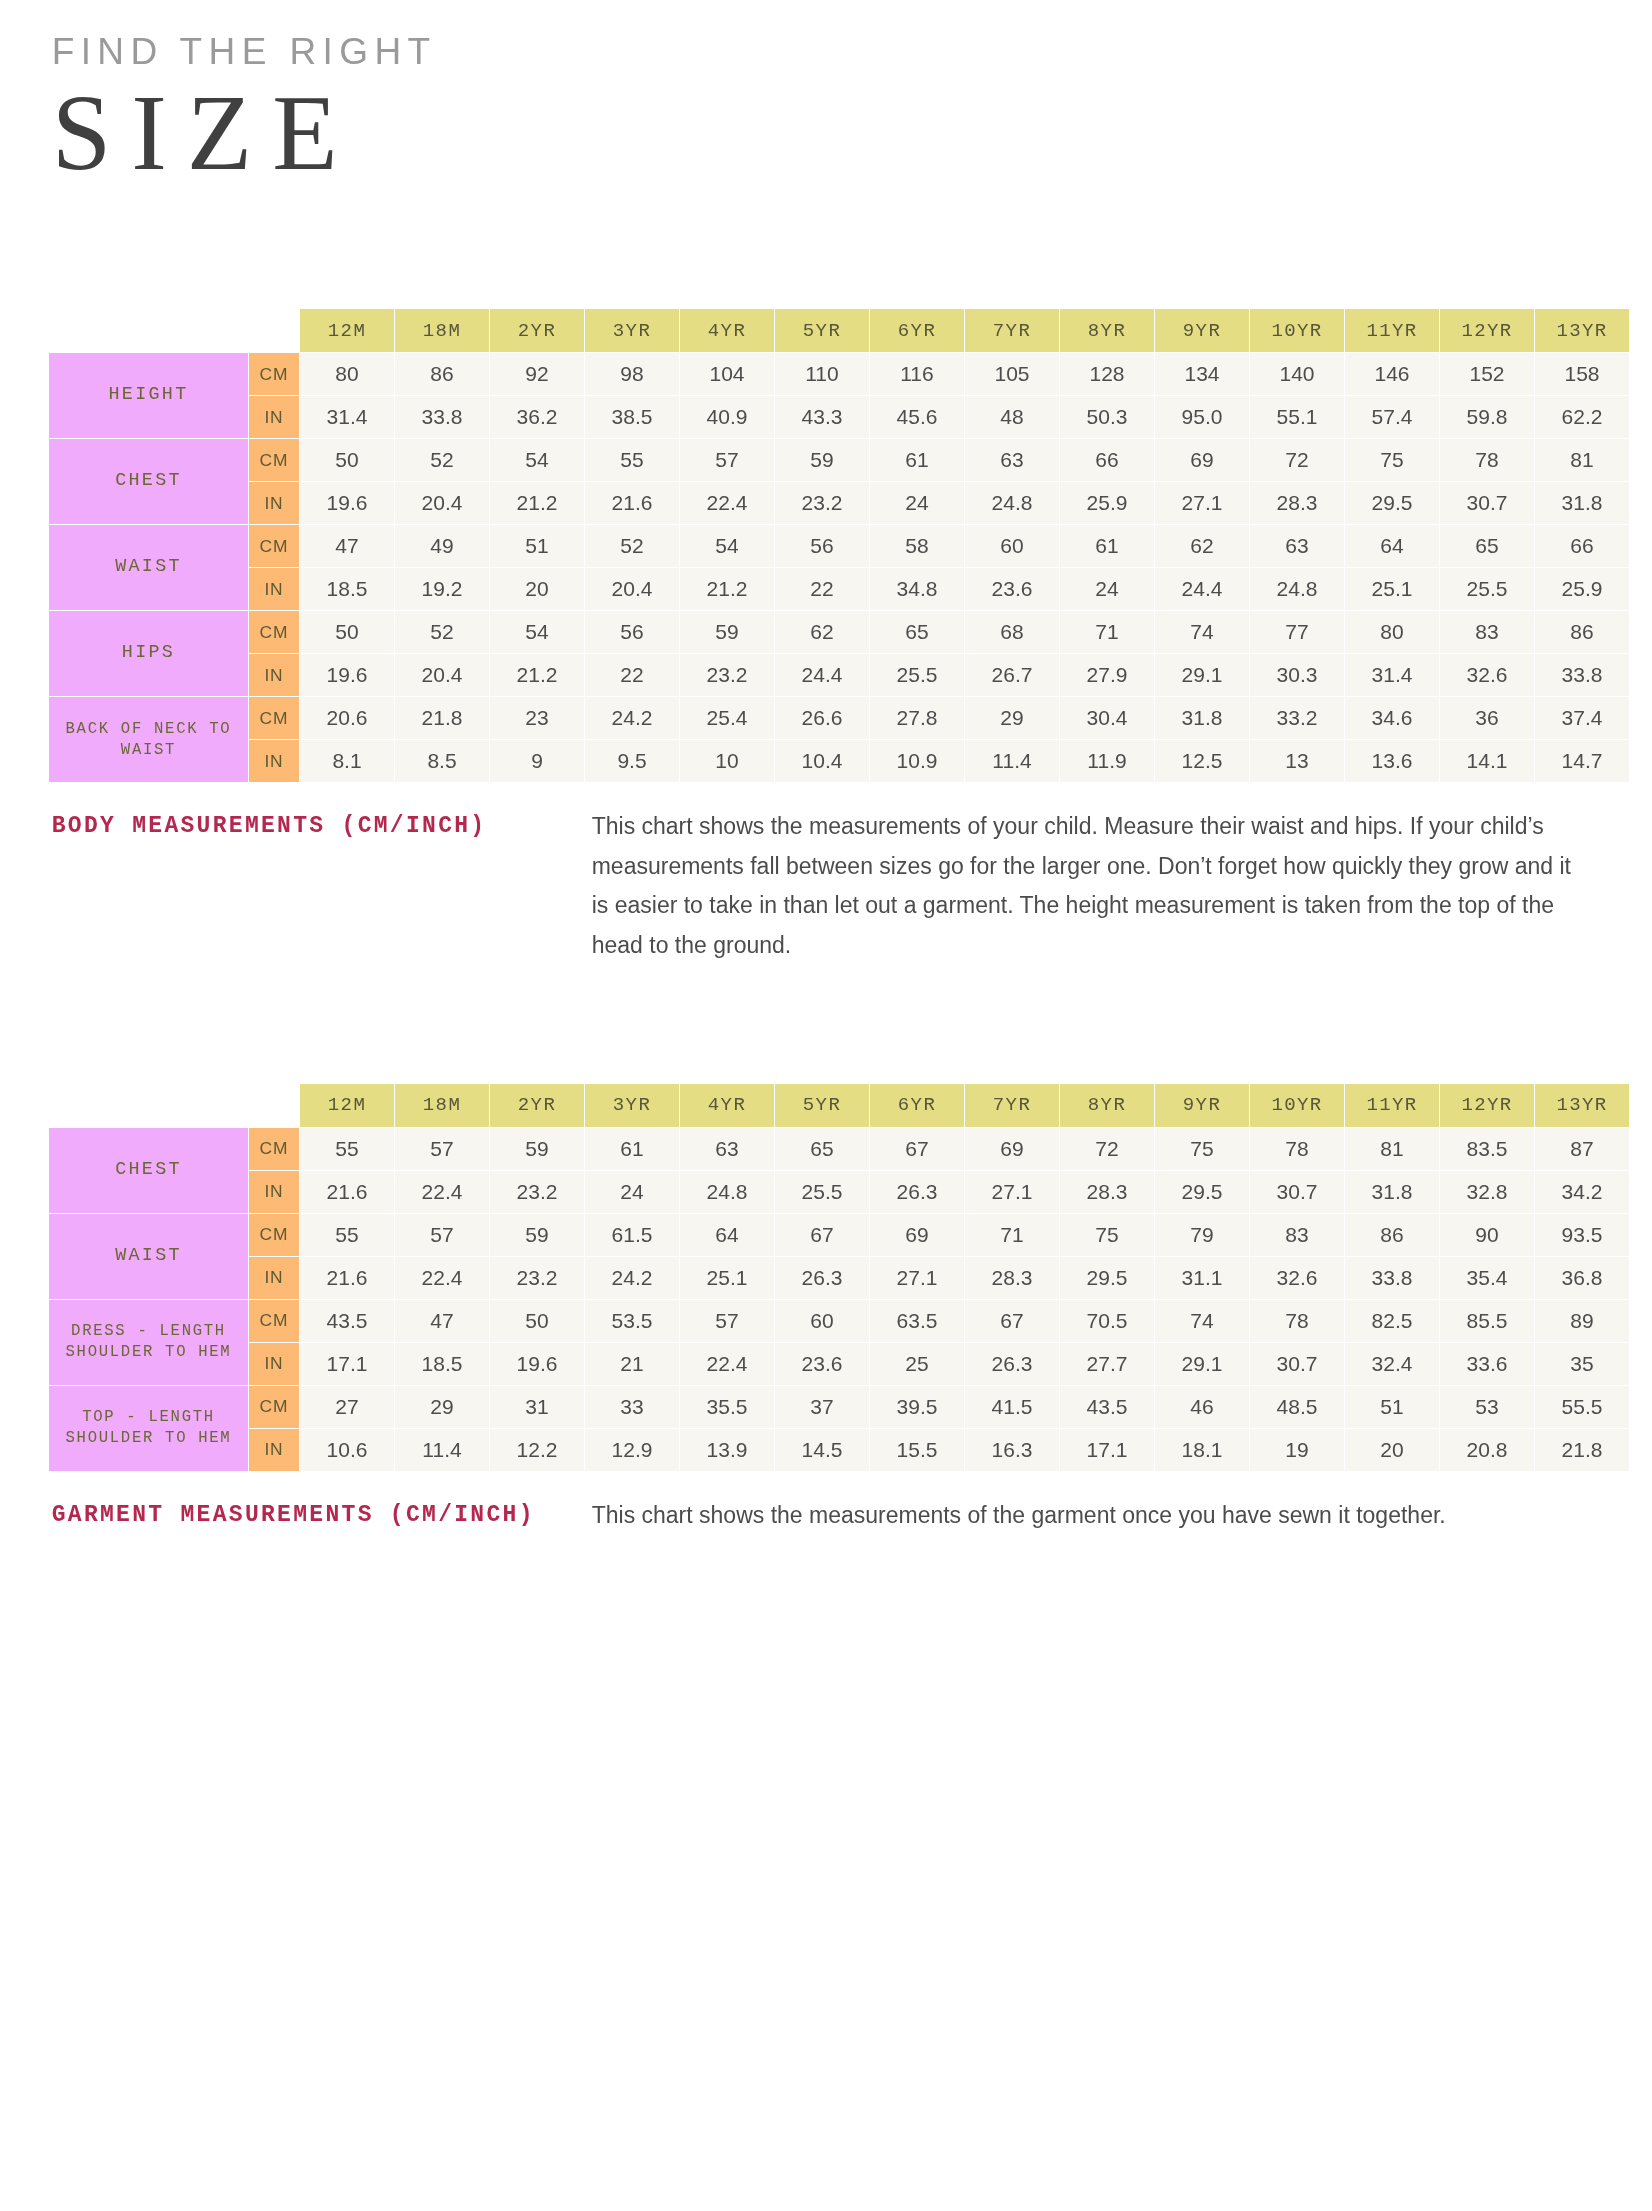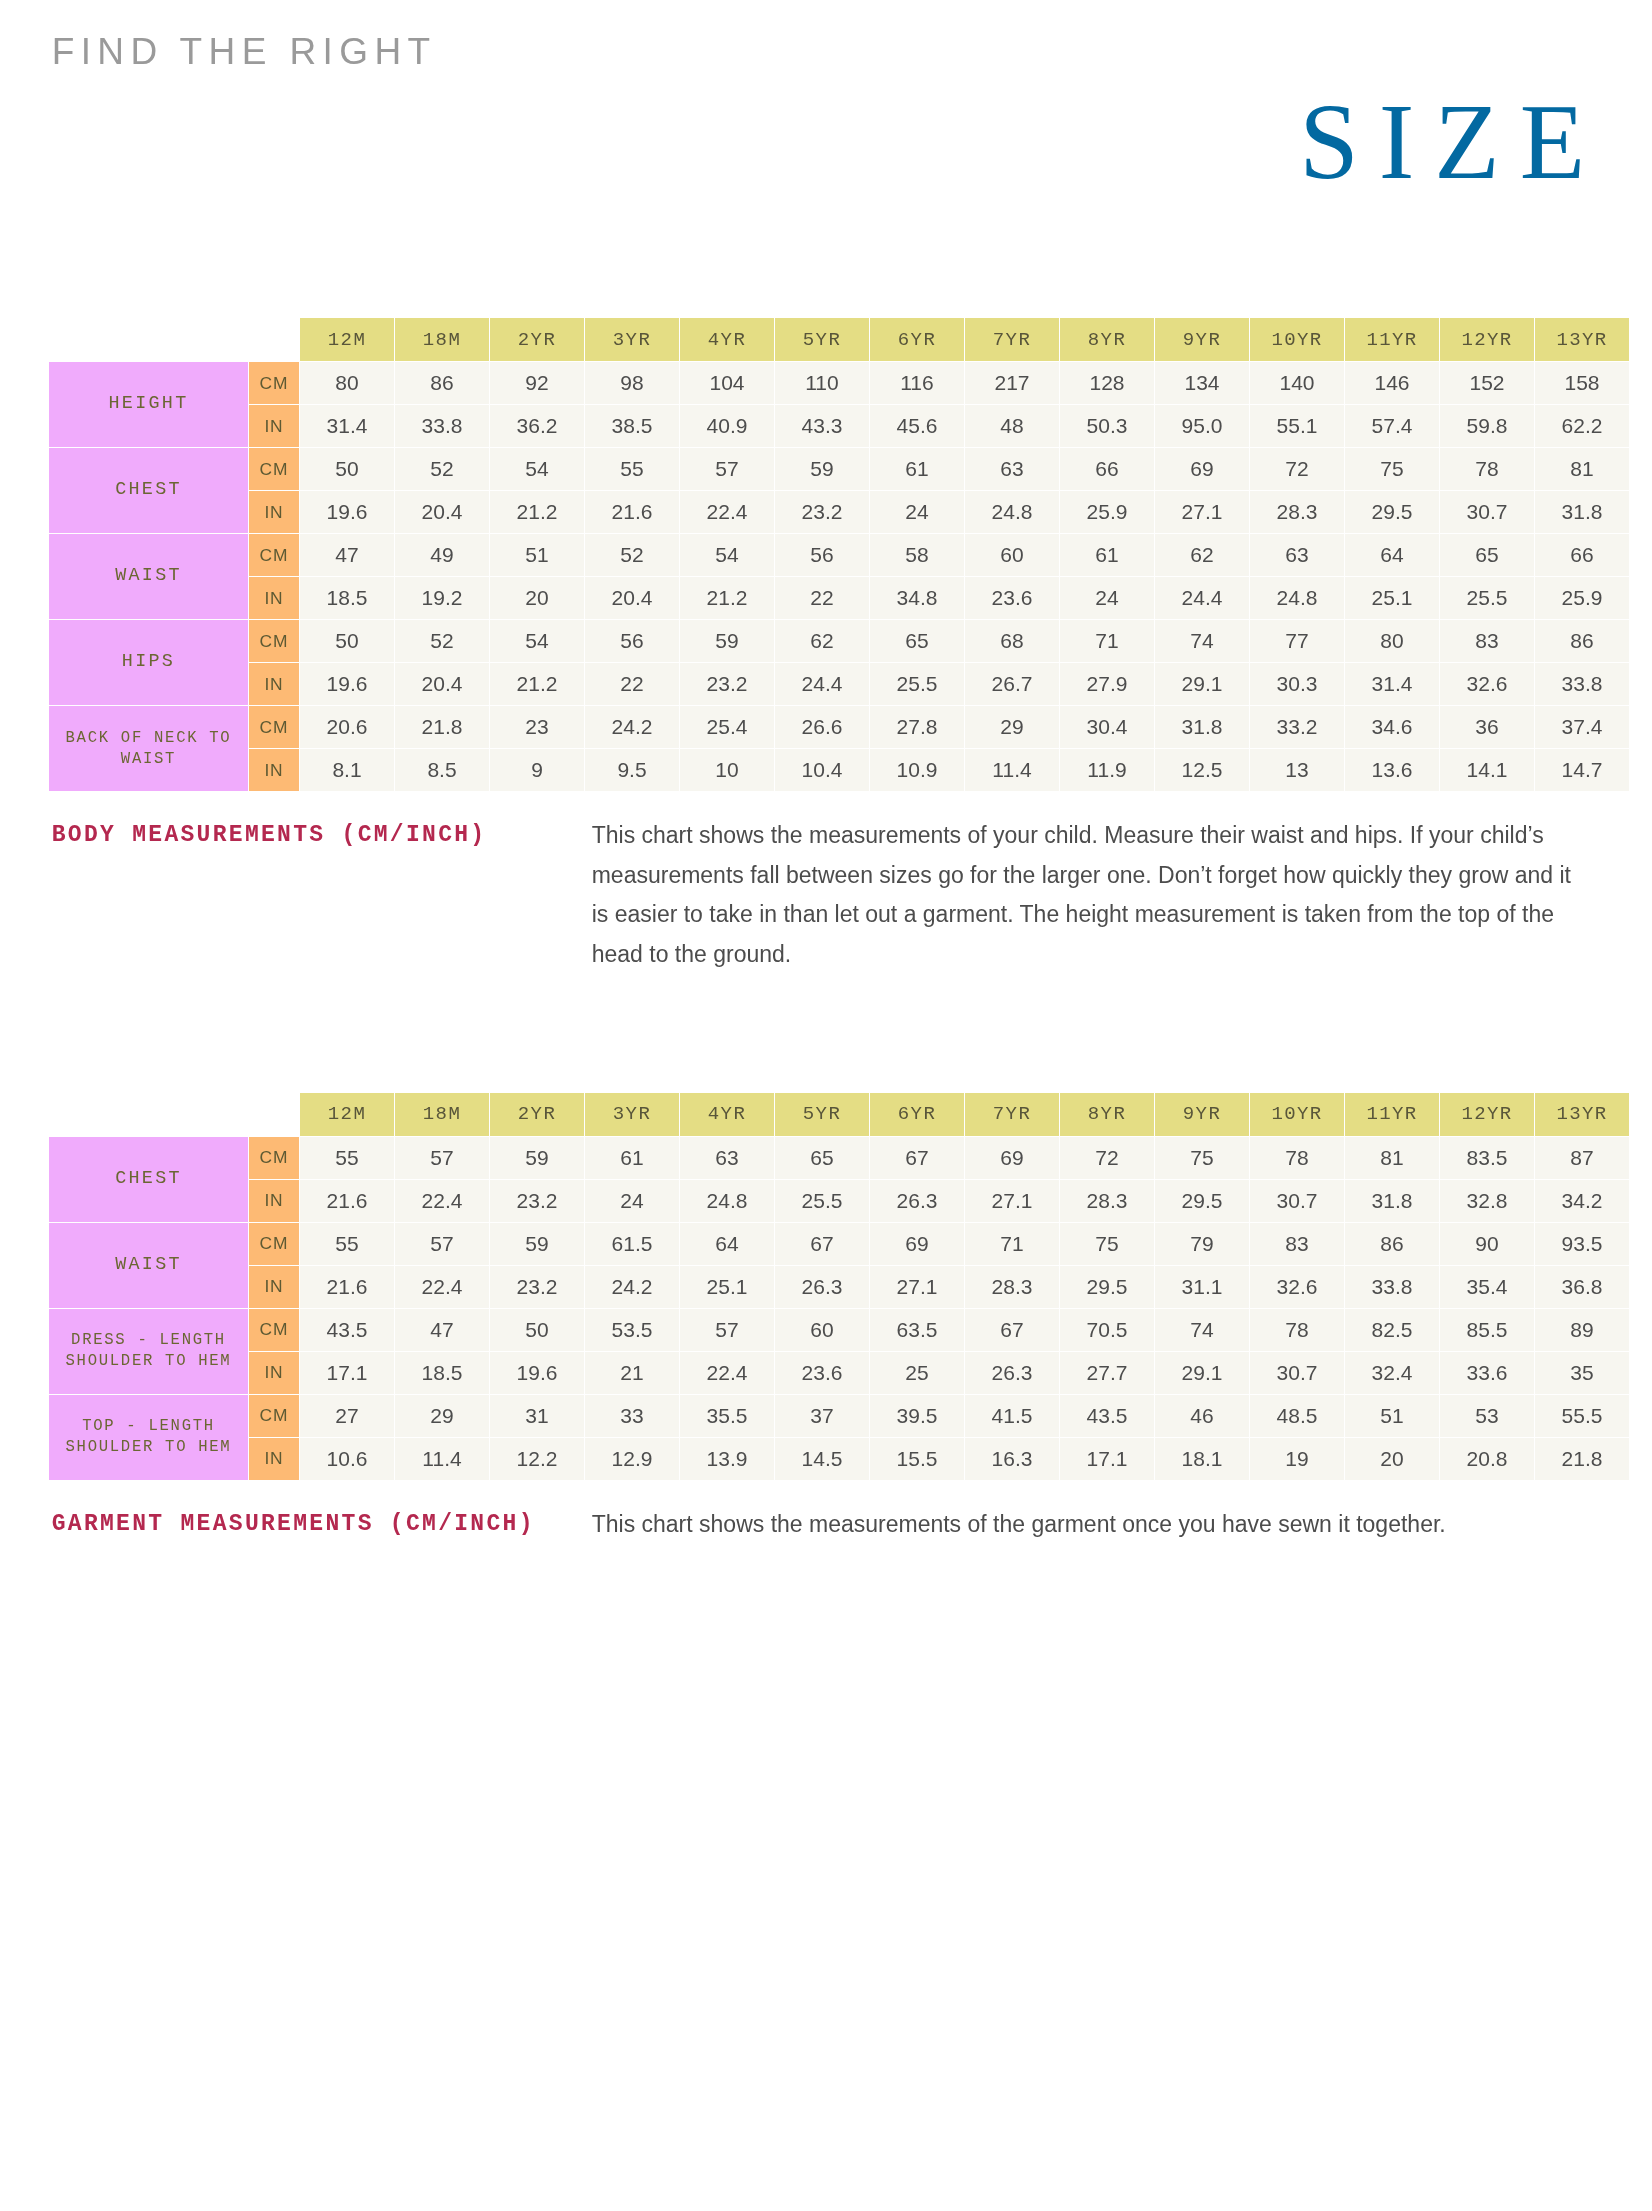--- a/index.html
+++ b/index.html
@@ -31,25 +31,24 @@
     font-size: 37px;
     letter-spacing: 6.4px;
     color: #9a9a9a;
     font-weight: 400;
     line-height: 1.15;
   }
   .header-title {
     font-family: "Liberation Serif", serif;
     font-size: 107px;
     letter-spacing: 20px;
-    color: #0369a1;
+    color: #404040;
     font-weight: 400;
     line-height: 1.08;
-    margin-top: 11px;
-    text-align: right;
+    margin-top: 2px;
   }
 
   
   .table-block {
     margin-top: 9.2px;
   }
   table.size-table {
     border-collapse: collapse;
     table-layout: fixed;
     width: 1581px;
@@ -193,21 +192,21 @@
           <tr>
             <td class="row-label" rowspan="2">HEIGHT</td>
             <td class="unit-cell">CM</td>
             <td class="value-cell">80</td>
             <td class="value-cell">86</td>
             <td class="value-cell">92</td>
             <td class="value-cell">98</td>
             <td class="value-cell">104</td>
             <td class="value-cell">110</td>
             <td class="value-cell">116</td>
-            <td class="value-cell">217</td>
+            <td class="value-cell">105</td>
             <td class="value-cell">128</td>
             <td class="value-cell">134</td>
             <td class="value-cell">140</td>
             <td class="value-cell">146</td>
             <td class="value-cell">152</td>
             <td class="value-cell">158</td>
           </tr>
           <tr>
             <td class="unit-cell">IN</td>
             <td class="value-cell">31.4</td>

